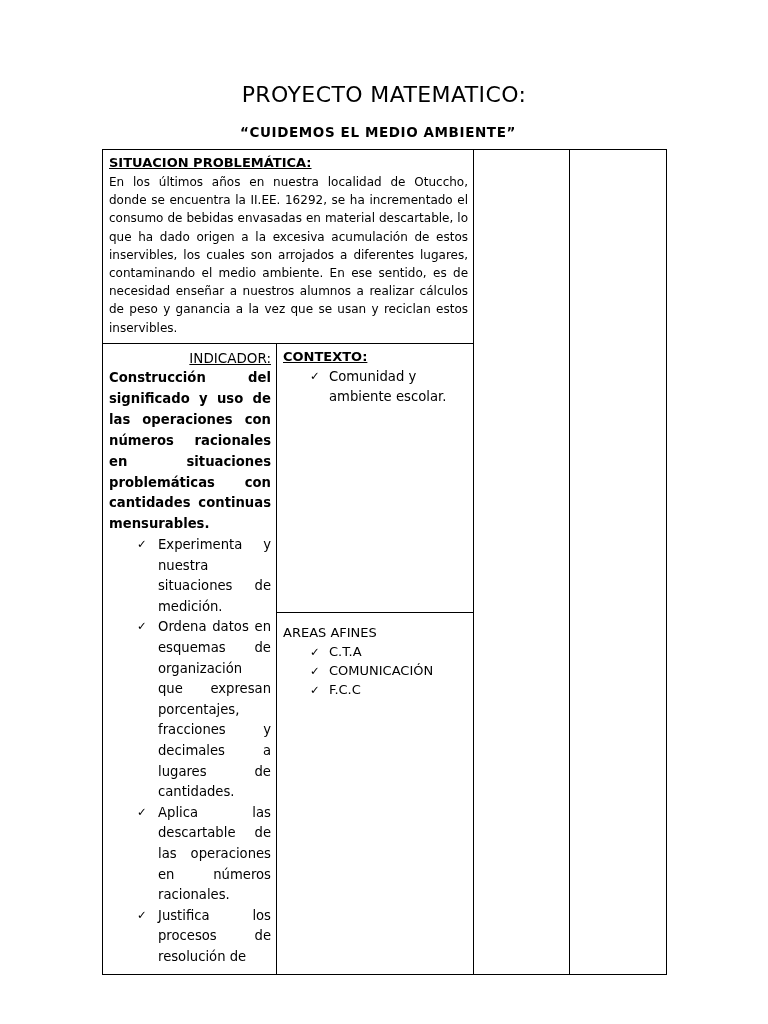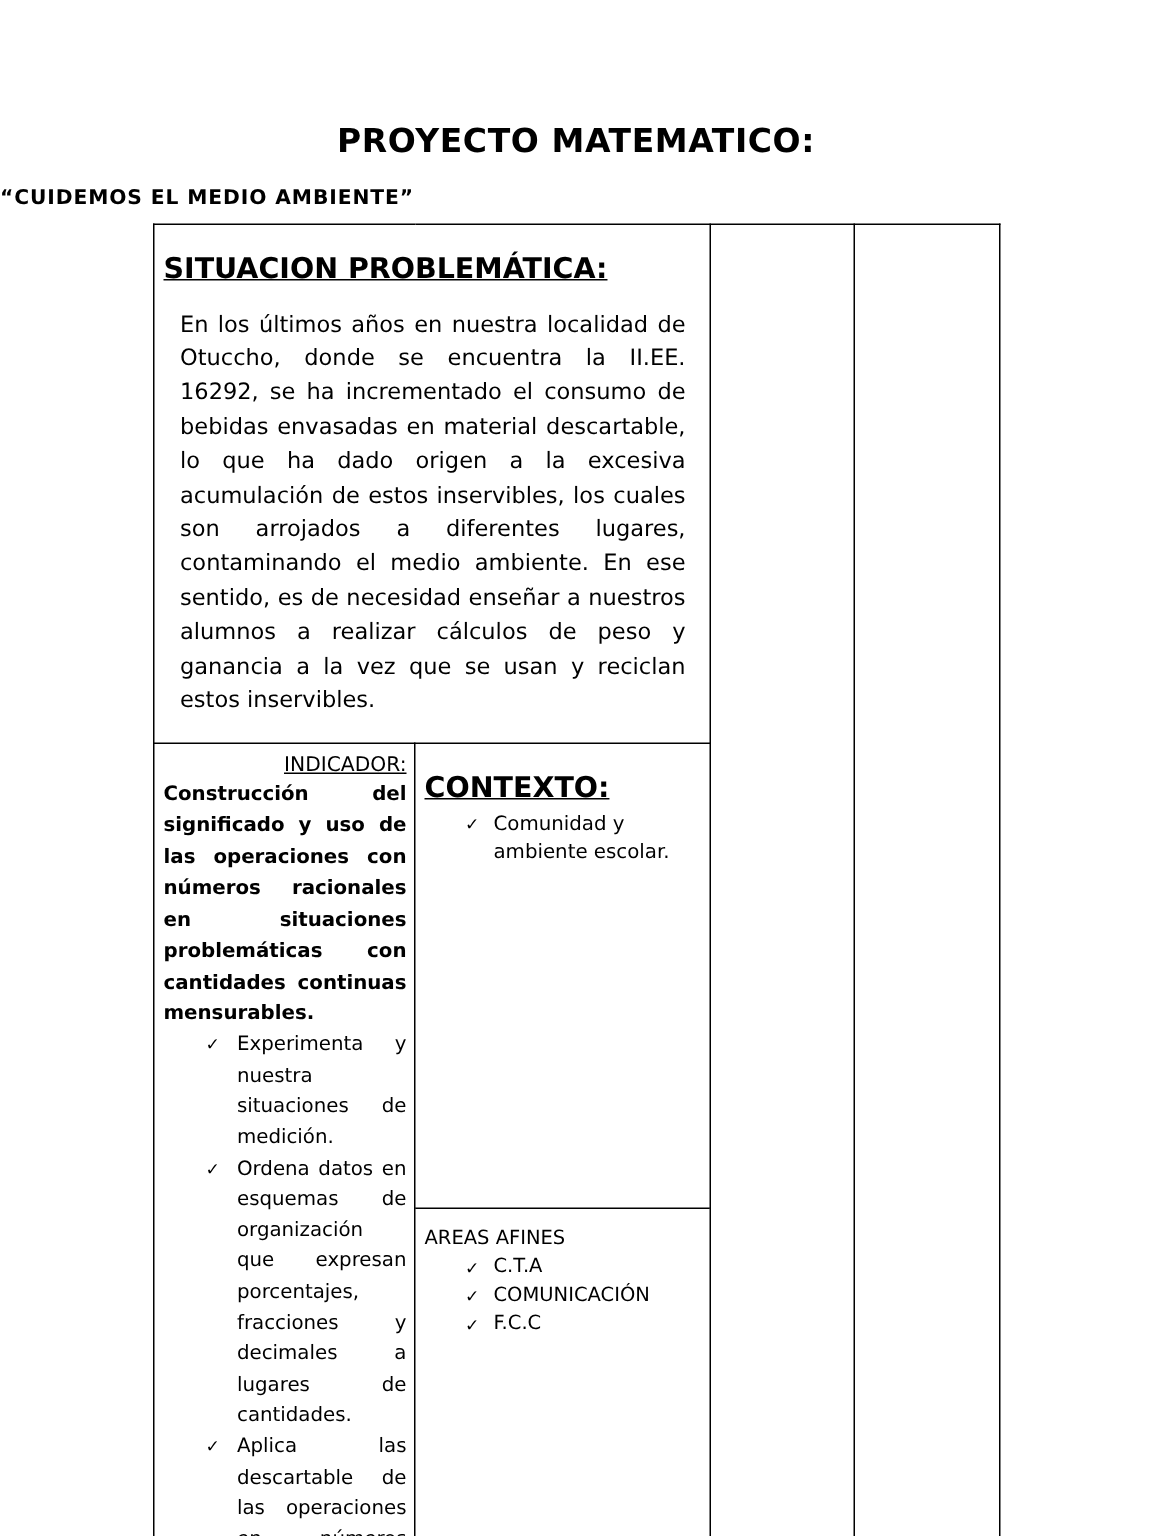--- a/index.html
+++ b/index.html
@@ -23,29 +23,30 @@
   }
 
   
   .doc-title {
     position: absolute;
     left: 0;
     top: 82px;
     width: 768px;
     text-align: center;
     font-size: 22px;
-    font-weight: bold;
+    font-weight: normal;
     letter-spacing: 0.4px;
     font-family: "DejaVu Sans", sans-serif;
   }
   .doc-subtitle {
     position: absolute;
     left: 0;
     top: 124px;
     width: 756px;
+    text-align: center;
     font-size: 13.5px;
     font-weight: bold;
     letter-spacing: 0.6px;
     font-family: "DejaVu Sans", sans-serif;
   }
 
   
   .grid {
     position: absolute;
     left: 102px;
@@ -63,50 +64,49 @@
   .col-b { width: 197px; }
   .col-c { width:  96px; }
   .col-d { width:  97px; }
 
   .cell-pad {
     padding: 4px 5px 6px 6px;
   }
 
   
   .hdr-bold-u {
-    font-size: 19px;
+    font-size: 13px;
     font-weight: bold;
     text-decoration: underline;
     display: block;
     line-height: 1.45;
     white-space: nowrap;
-    margin-top: 12px;
   }
   .hdr-u {
     font-size: 13.5px;
     text-decoration: underline;
     display: block;
     line-height: 1.5;
     white-space: nowrap;
     text-align: right;
   }
   .hdr-bold {
     font-size: 13px;
     font-weight: normal;
     display: block;
     line-height: 1.5;
     white-space: nowrap;
   }
 
   .para-just {
-    font-size: 15px;
+    font-size: 12px;
     line-height: 1.52;
     text-align: justify;
     text-align-last: left;
-    margin: 11px;
+    margin: 0;
     hyphens: none;
   }
   .para-bold-just {
     font-size: 13.2px;
     font-weight: bold;
     line-height: 1.58;
     text-align: justify;
     text-align-last: left;
     margin: 0;
   }

